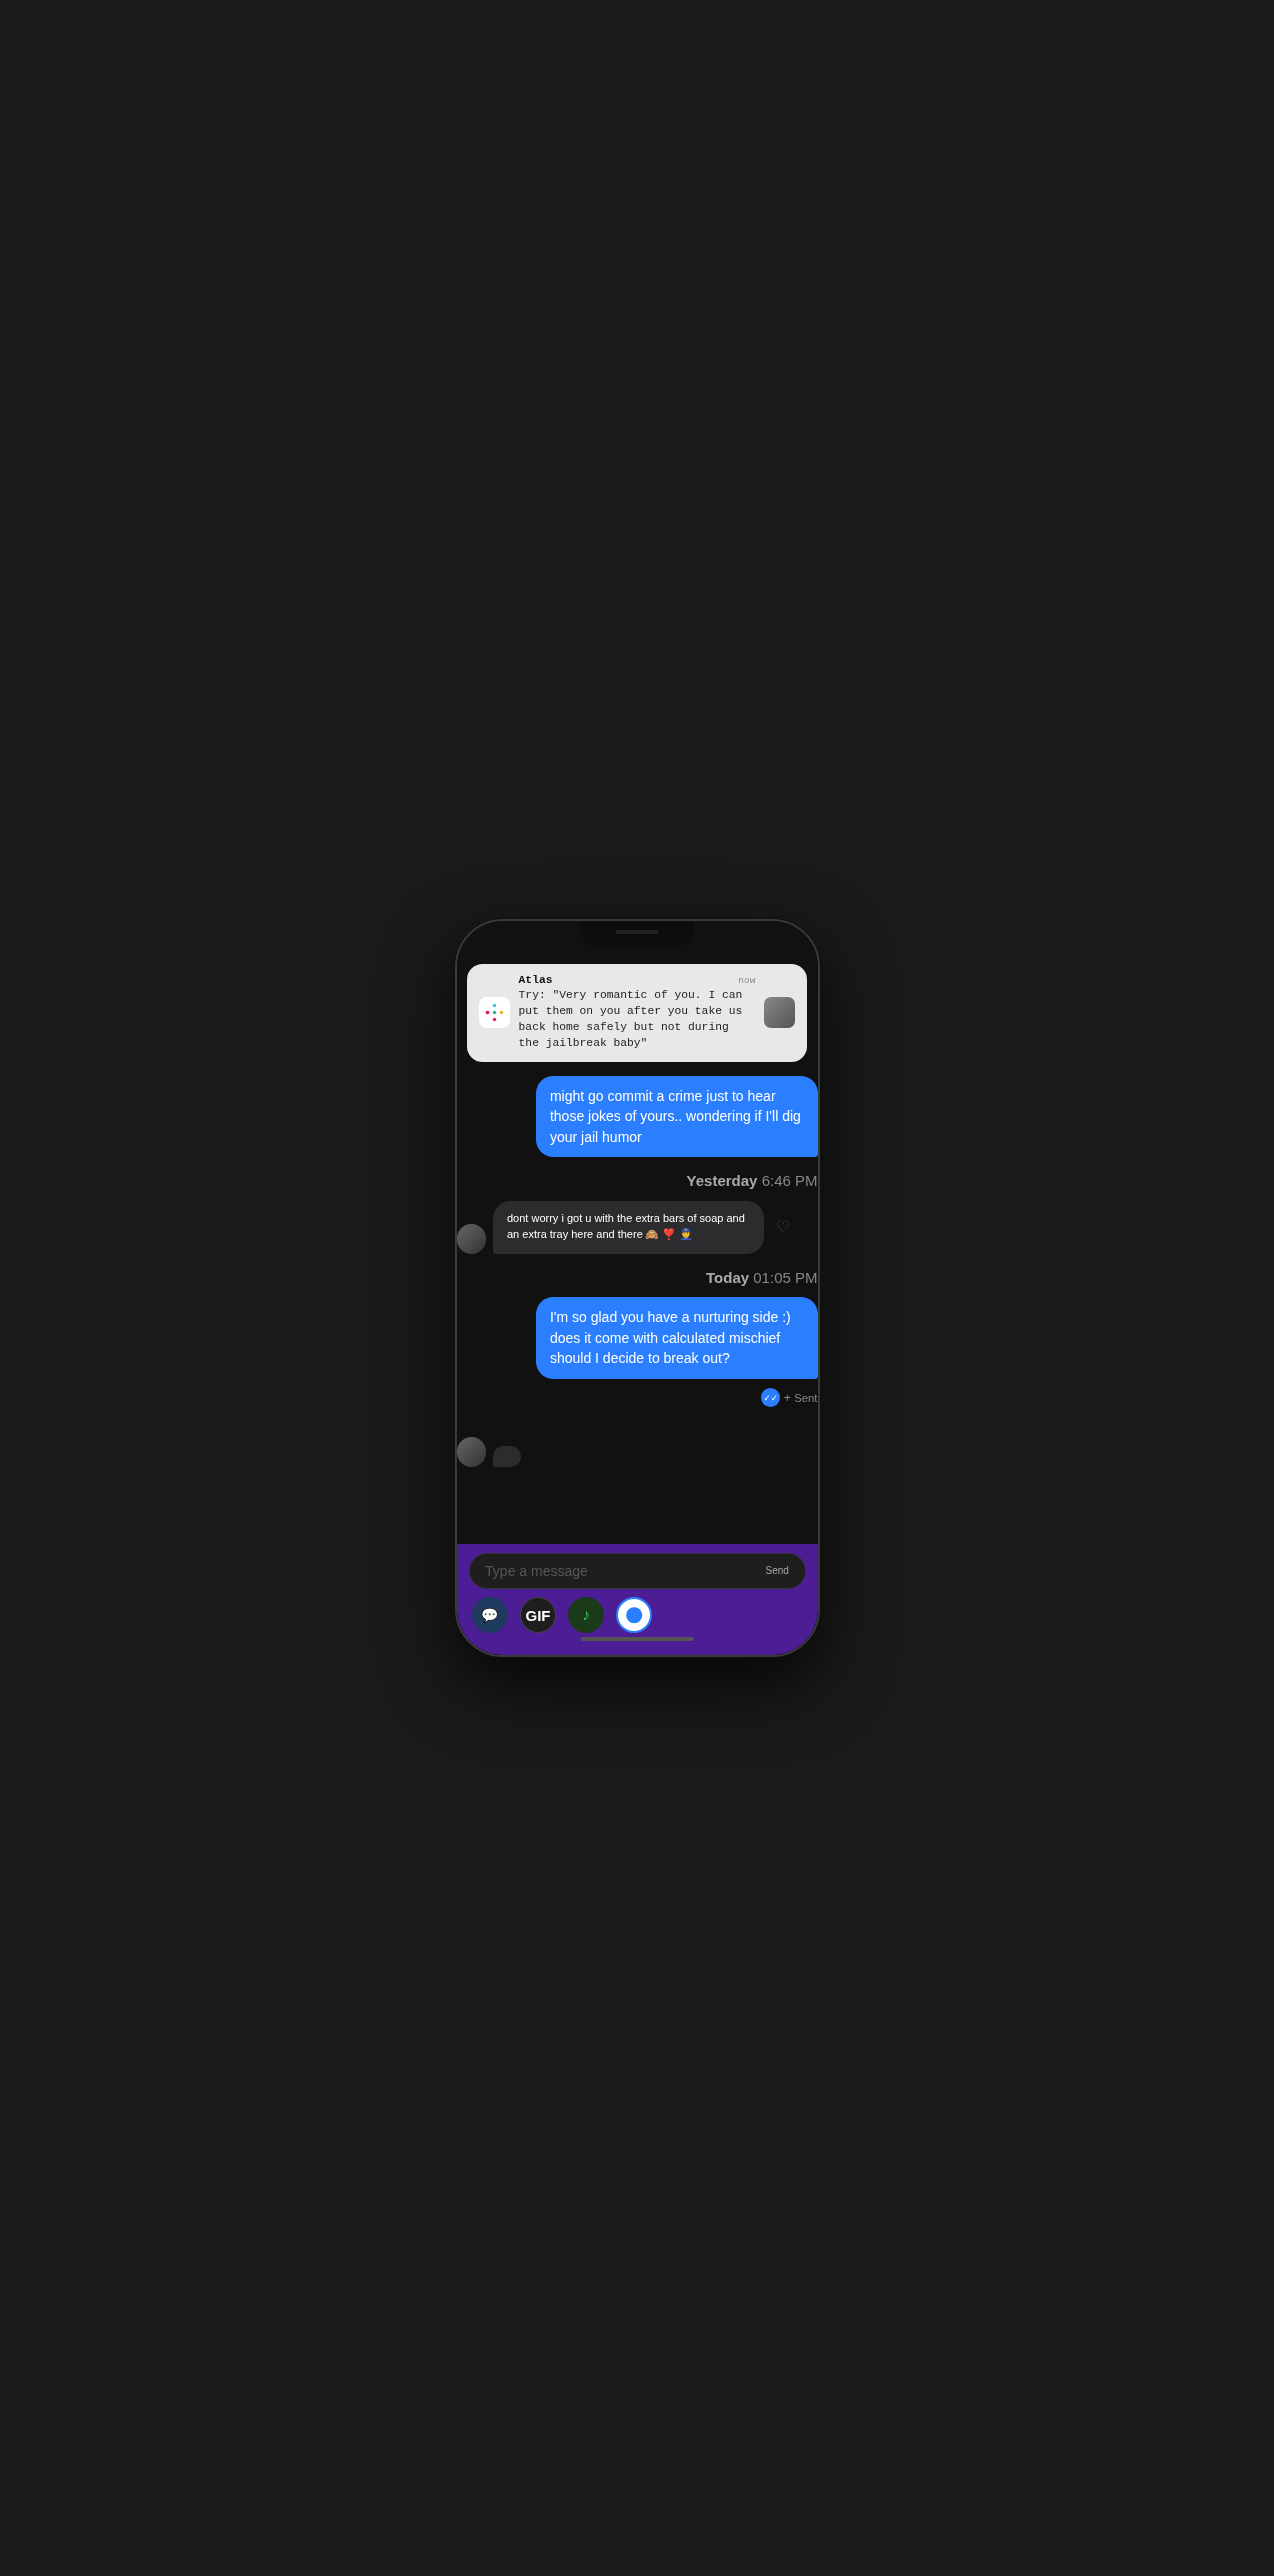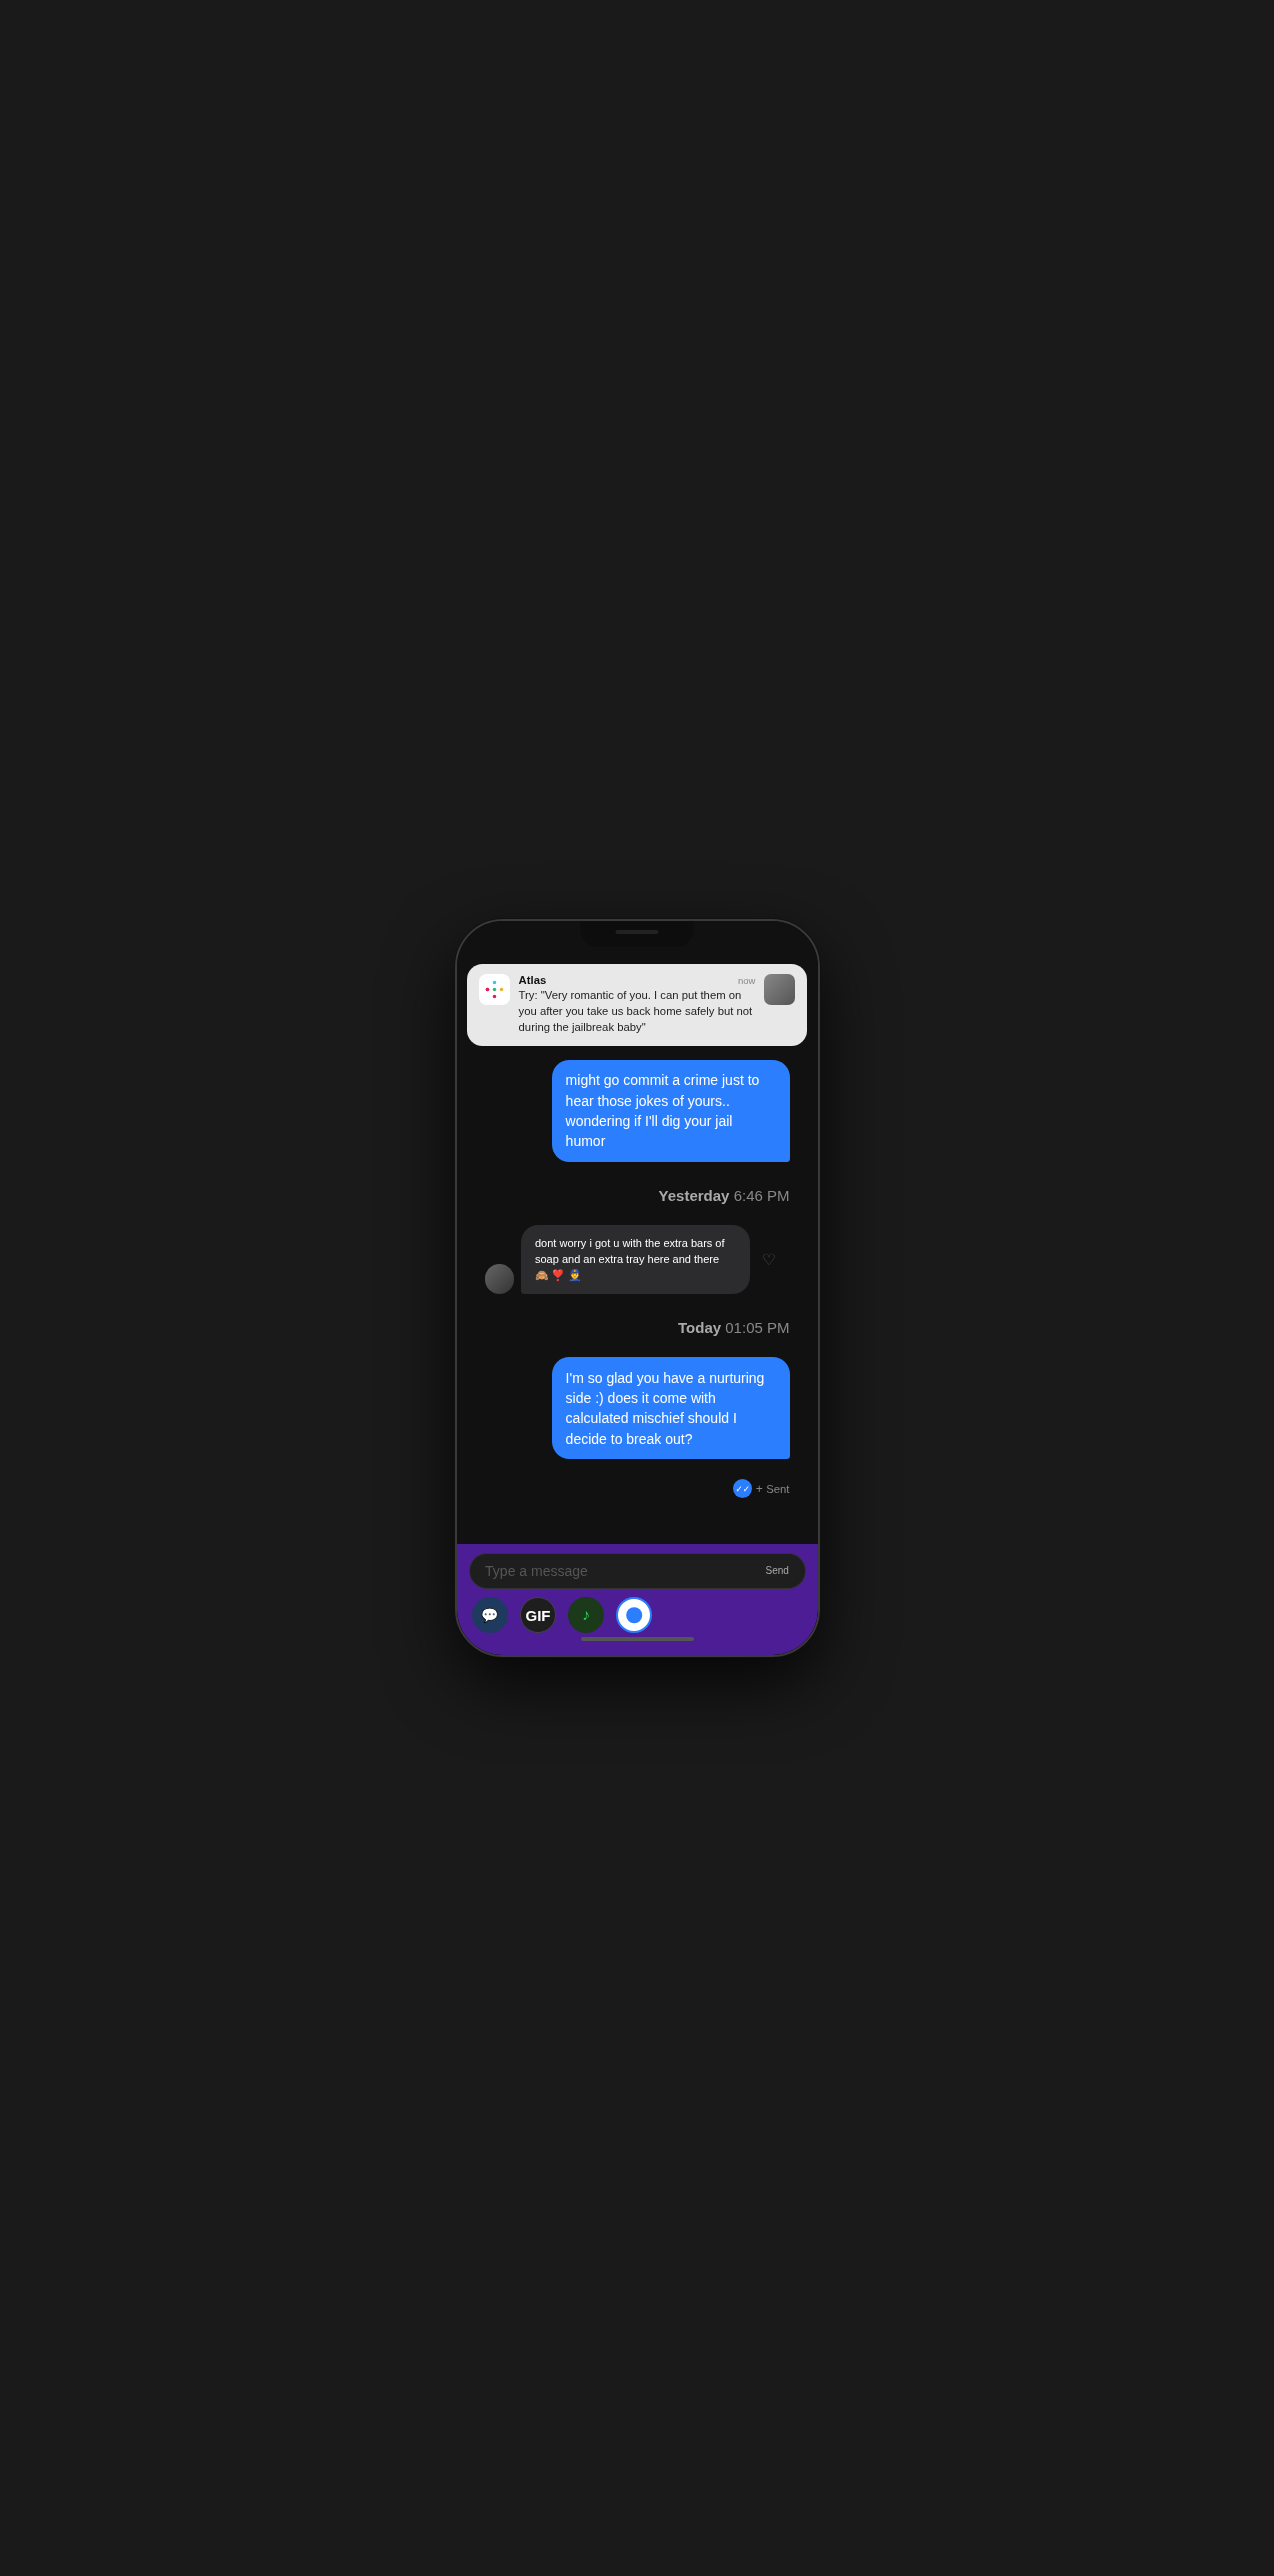--- a/index.html
+++ b/index.html
@@ -59,23 +59,24 @@
       flex-direction: column;
     }
 
     
     .notification-banner {
       background: #e8e8e8;
       border-radius: 15.6px;
       margin: 43px 10.4px 7px;
       padding: 10.4px 12px;
       display: flex;
-      align-items: flex-start;
+      align-items: center;
       gap: 8.7px;
       flex-shrink: 0;
+      font-family: Liberation Mono, monospace;
     }
 
     .notification-app-icon {
       width: 31px;
       height: 31px;
       border-radius: 7.8px;
       background: white;
       display: flex;
       align-items: center;
       justify-content: center;
@@ -130,24 +131,24 @@
     .avatar-placeholder {
       width: 100%;
       height: 100%;
       background: linear-gradient(135deg, #888, #555);
     }
 
     
     .chat-area {
       flex: 1;
       overflow-y: auto;
-      padding: 7px 28px;
+      padding: 7px 0;
       display: flex;
       flex-direction: column;
-      gap: 18px;
+      gap: 8px;
     }
 
     
     .msg-out {
       align-self: flex-end;
       background: #2b7fff;
       color: white;
       border-radius: 17.4px 17.4px 3.5px 17.4px;
       padding: 10.4px 14px;
       max-width: 78%;

